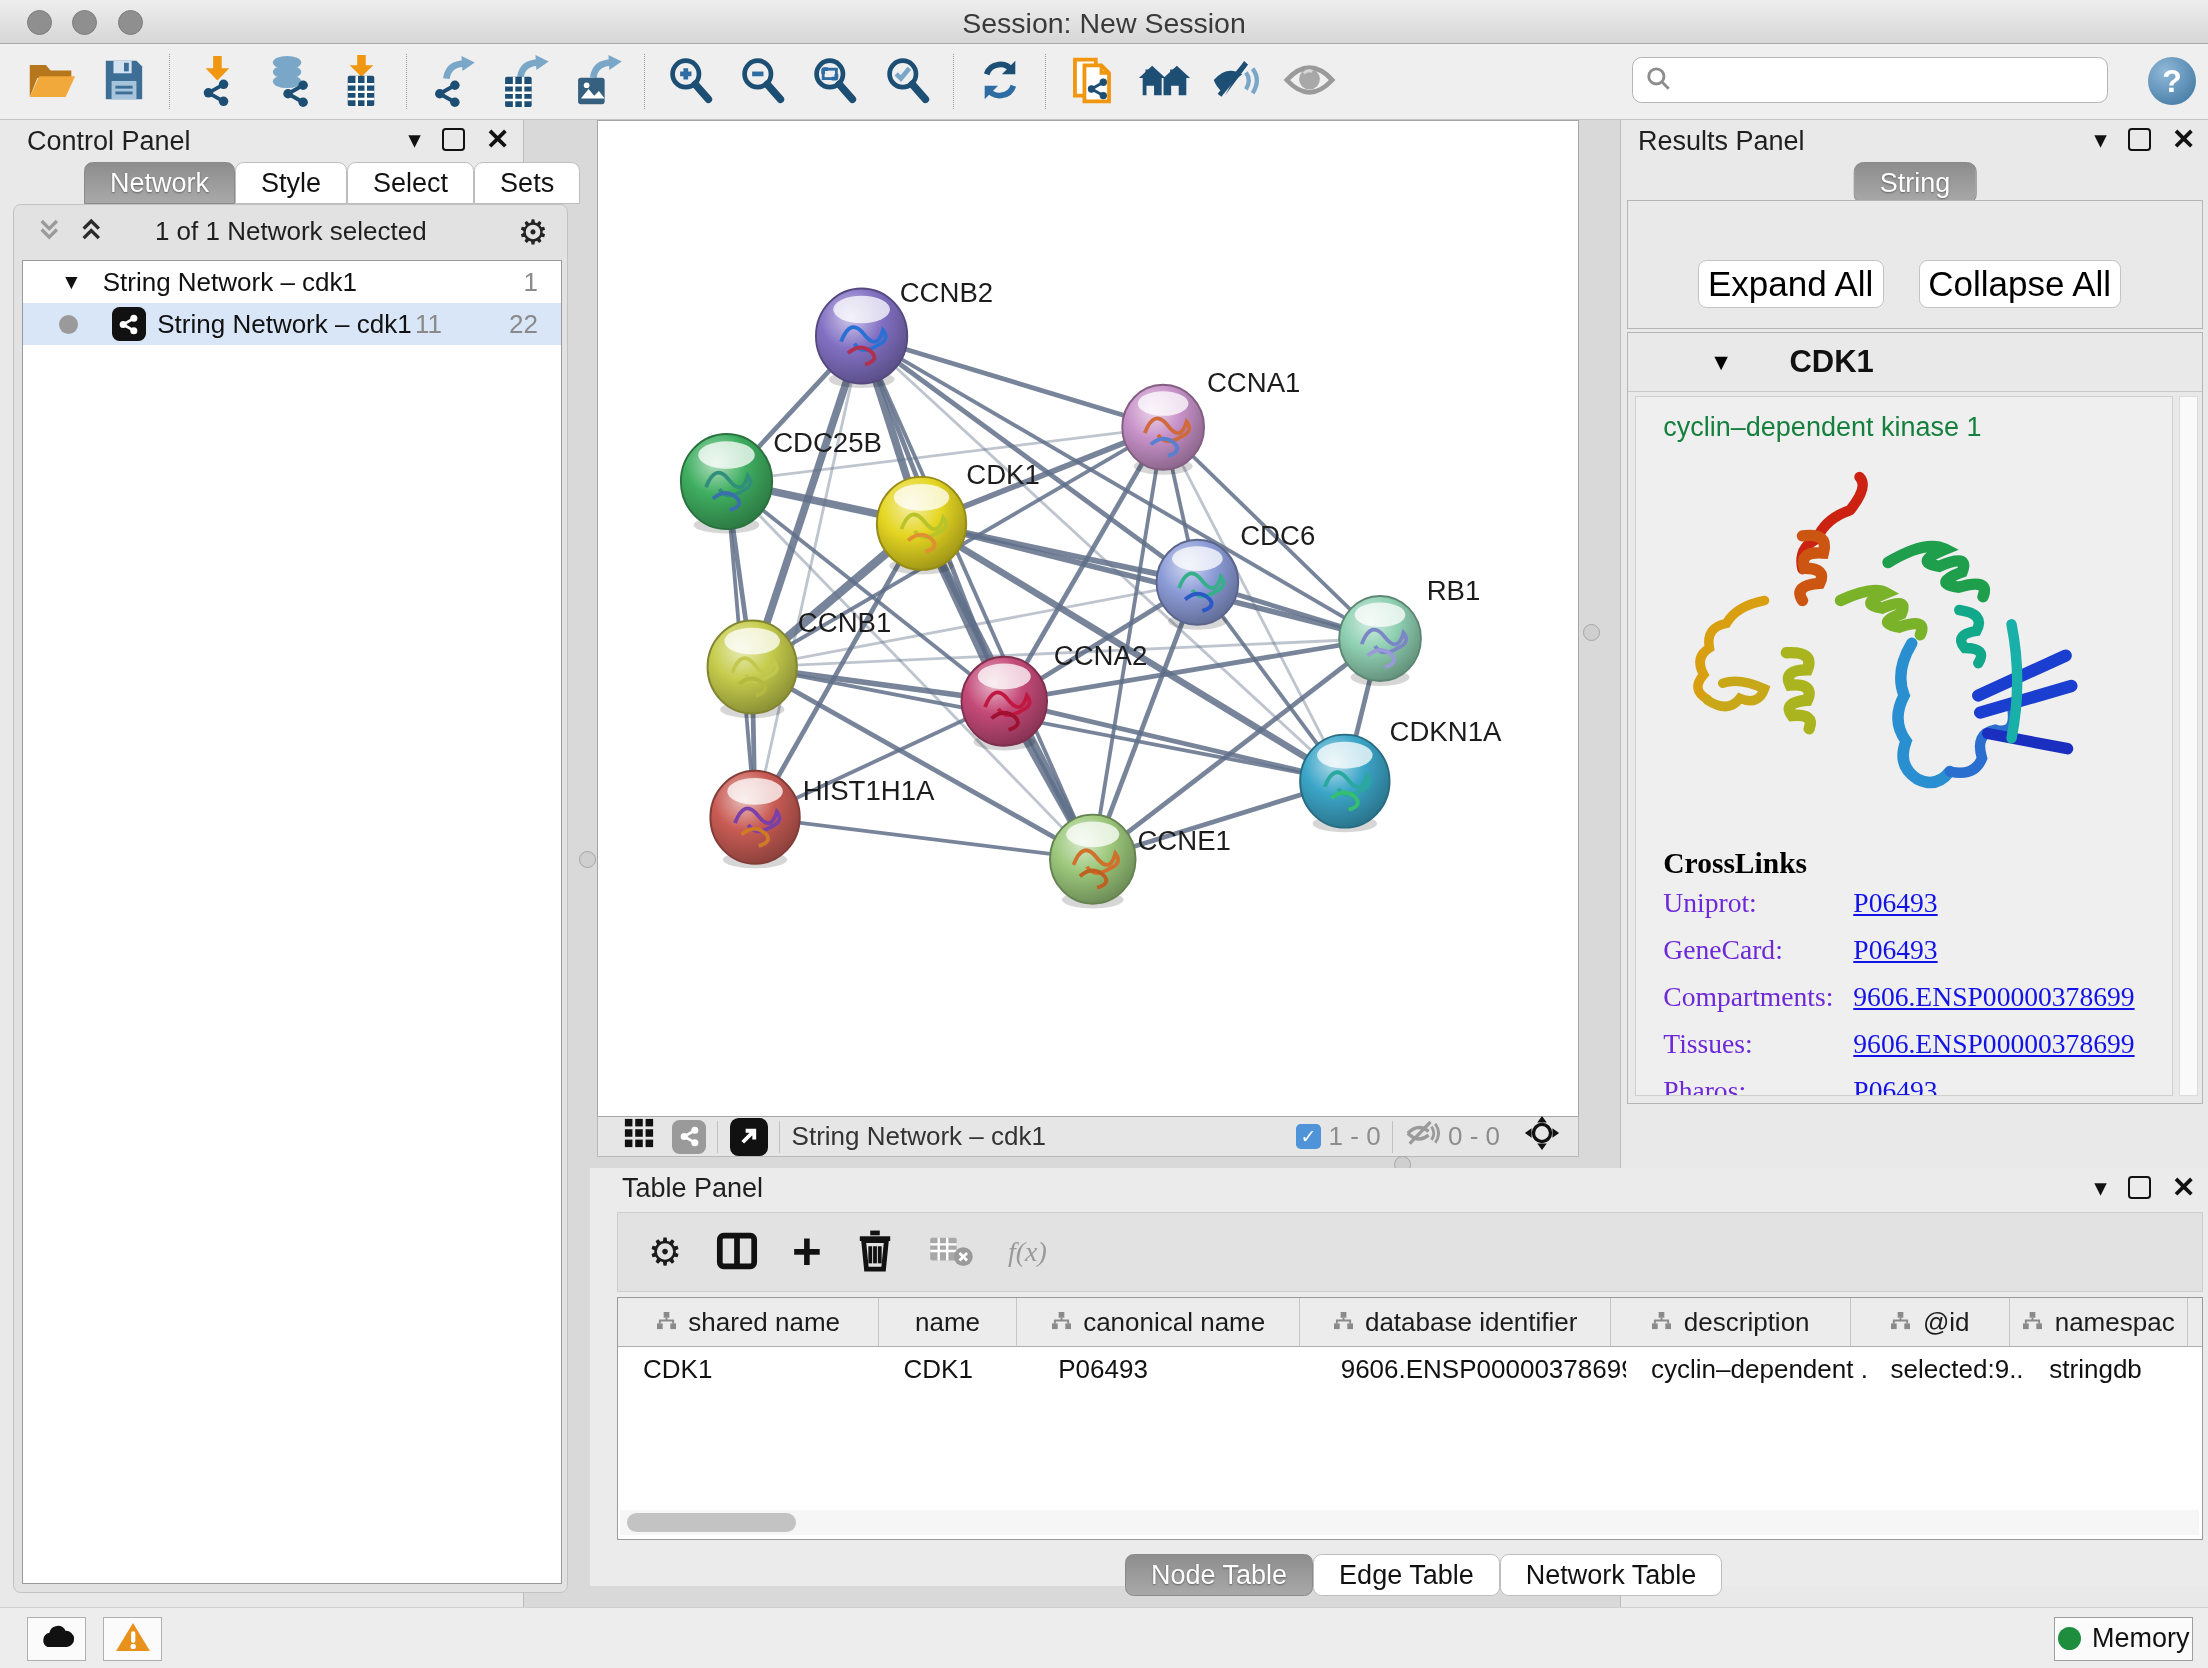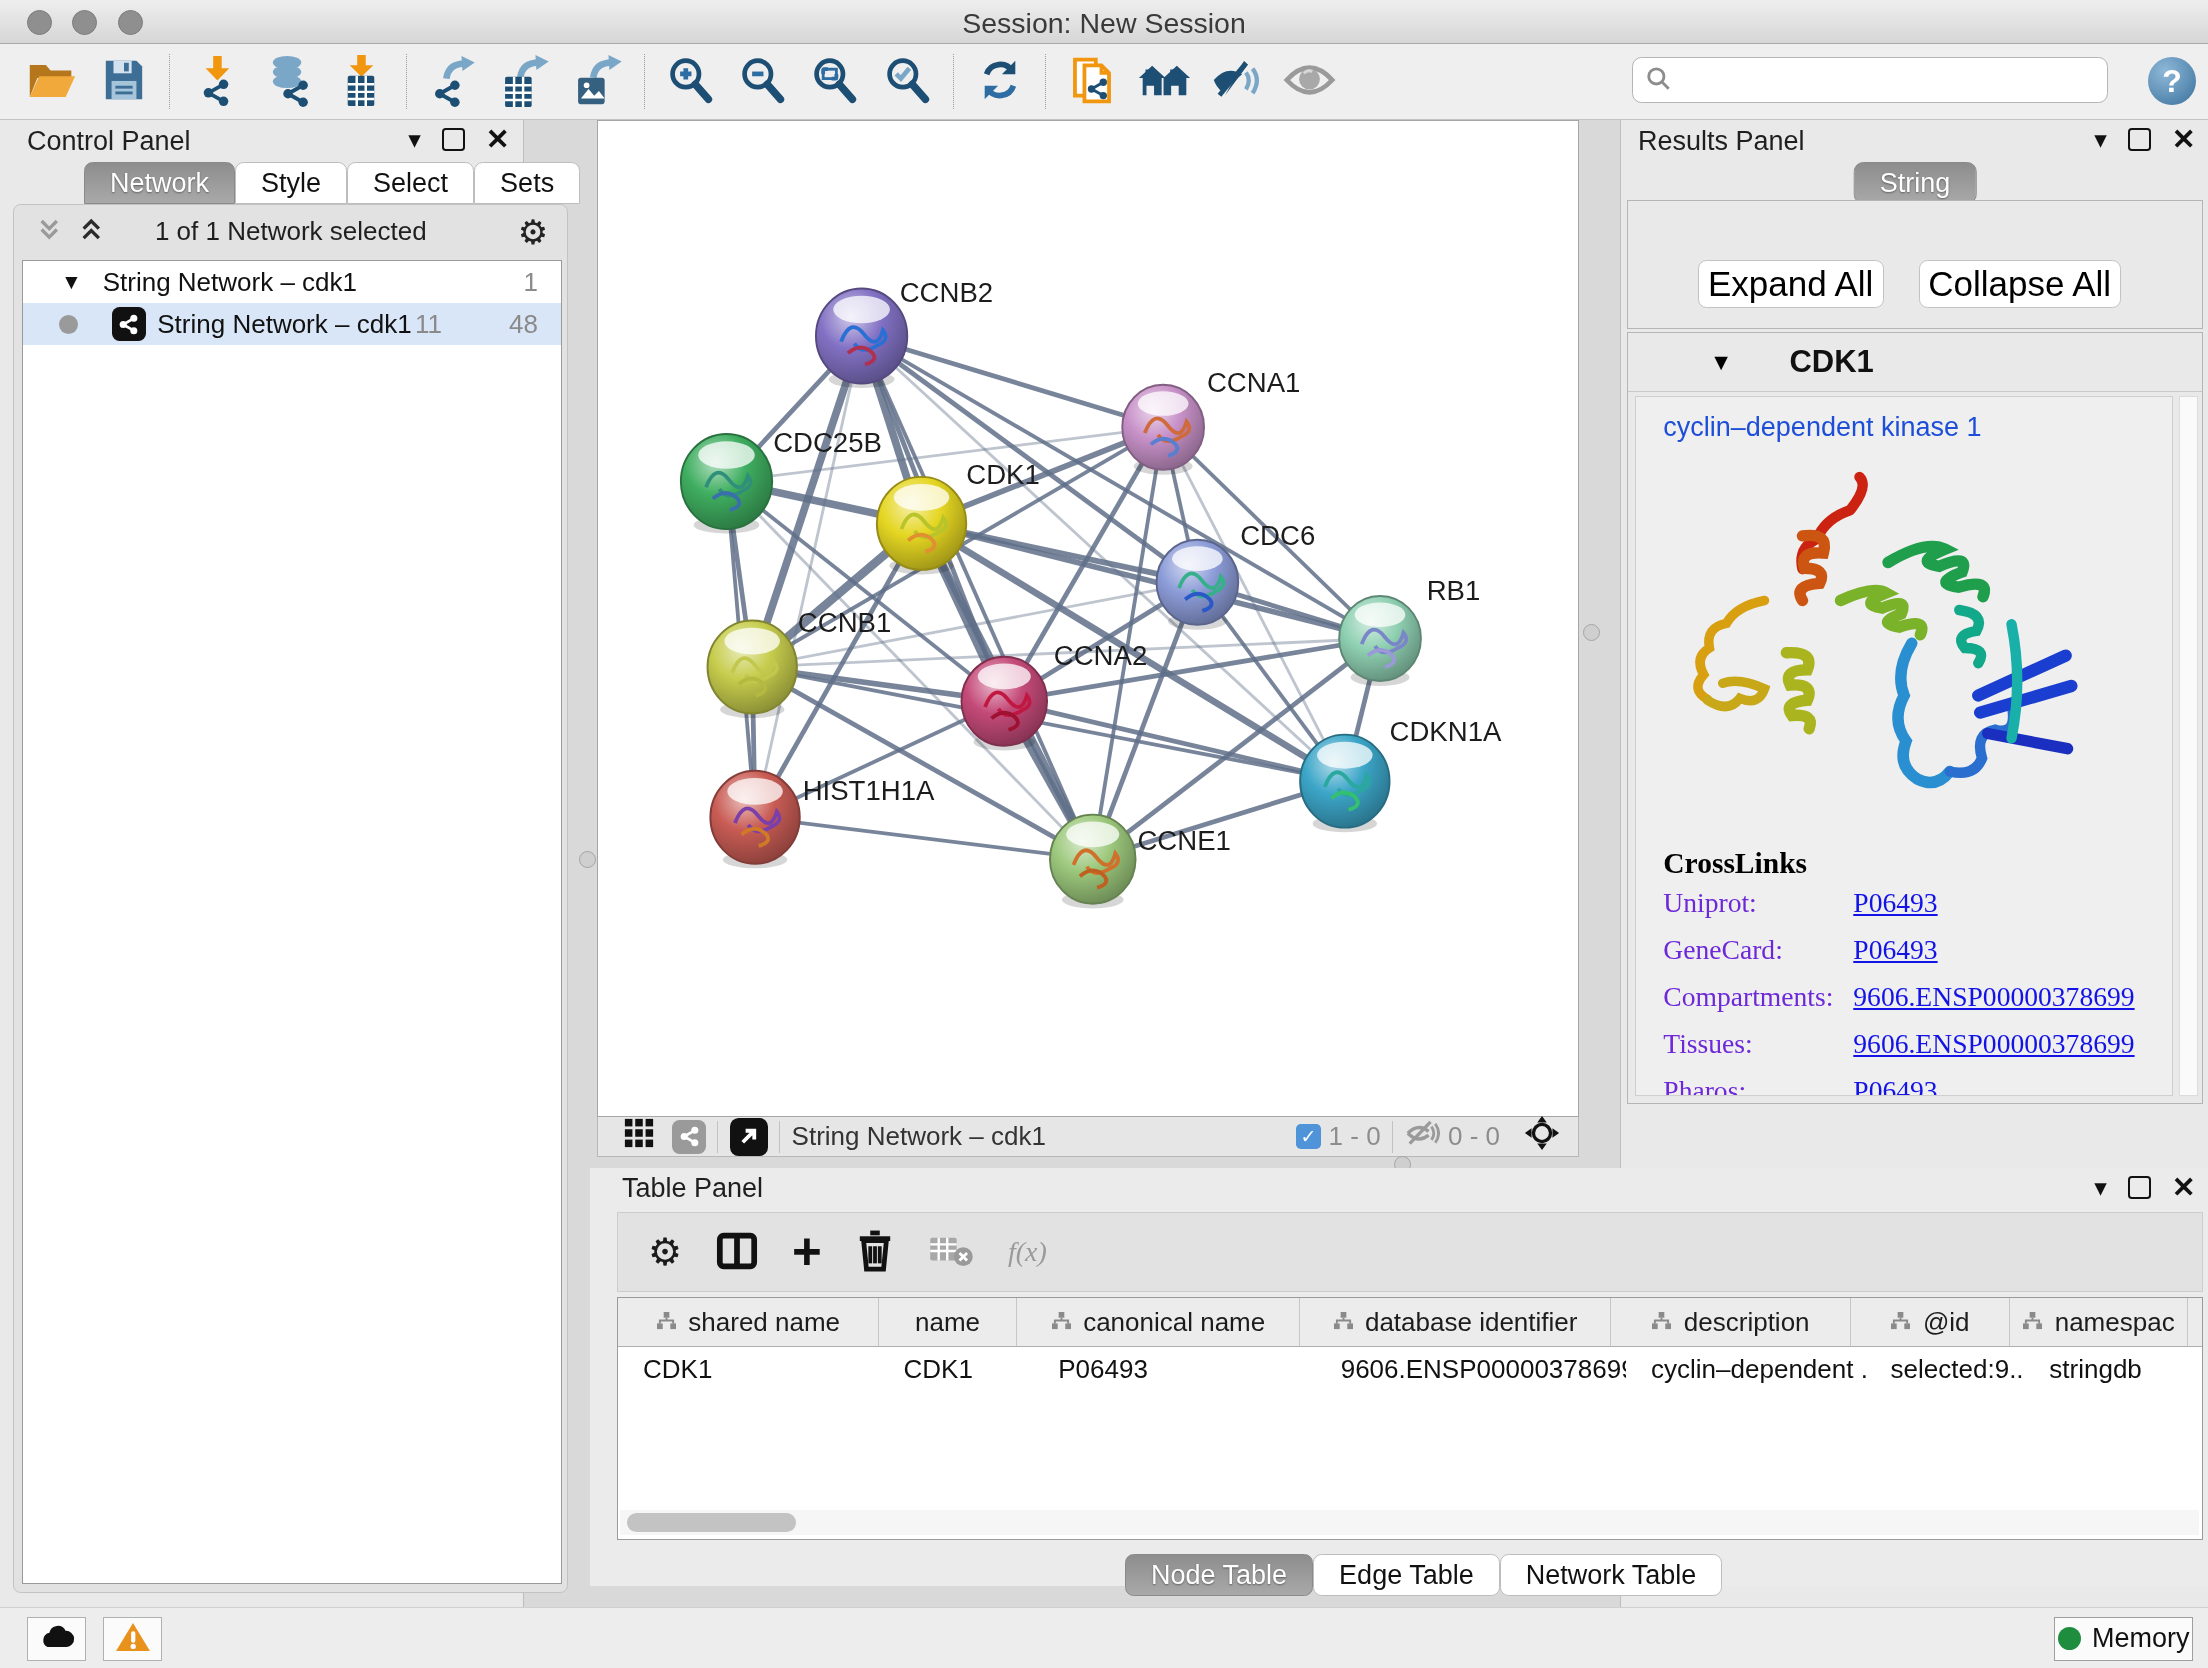--- a/index.html
+++ b/index.html
@@ -79,21 +79,21 @@
   #rp-btnbox { position:absolute; left:5.7px; top:80px; width:576px; height:129px;
     background:#e9e9e9; border:1px solid #b5b5b5; }
   .rp-btn { position:absolute; top:59px; height:48px; background:#fff; border:1px solid #c2c2c2;
     border-radius:8.6px; font-size:35px; display:flex; align-items:center; justify-content:center; }
   #rp-section { position:absolute; left:5.7px; top:212px; width:576px; height:772px;
     background:#e9e9e9; border:1px solid #b5b5b5; }
   #rp-sec-head { height:59px; display:flex; align-items:center; border-bottom:1px solid #c9c9c9; }
   #rp-gene { font-size:31px; font-weight:bold; color:#111; margin-left:57px; }
   #rp-content { position:absolute; left:7.6px; top:63px; width:538px; height:700px;
     background:#efefef; border:1px solid #cfcfcf; overflow:hidden; }
-  #rp-desc { font-size:27px; color:#1d4ed8; margin:15px 0 0 27px; }
+  #rp-desc { font-size:27px; color:#15803d; margin:15px 0 0 27px; }
   #rp-scroll { position:absolute; right:3.8px; top:63px; width:19px; height:700px;
     background:#fafafa; border:1px solid #dcdcdc; }
   #crosslinks { font-family:"Liberation Serif", serif; margin:5.7px 0 0 27px; }
   #crosslinks h3 { font-size:29.5px; color:#000; margin-bottom:7.6px; }
   .cl-row { display:flex; font-size:27.6px; margin-bottom:15px; }
   .cl-label { width:190px; color:#6d28d9; }
   .cl-link { color:#1313e8; text-decoration:underline; }
 
   
   #table-panel { position:absolute; left:590px; top:1168px; width:1619px; height:418px;
@@ -360,21 +360,21 @@
         <span class="share-badge" style="margin-left:34px">
           <svg width="23" height="23" viewBox="0 0 26 26">
               <circle cx="7" cy="13" r="4" fill="#fff"></circle>
               <circle cx="19" cy="6" r="4" fill="#fff"></circle>
               <circle cx="19" cy="20" r="4" fill="#fff"></circle>
               <path d="M7 13 L19 6 M7 13 L19 20" stroke="#fff" stroke-width="3" fill="none"></path>
             </svg>
         </span>
         <span>String Network – cdk1</span>
         <span class="cnt" style="margin-right:67px">11</span>
-        <span class="cnt" style="margin-left:0">48</span>
+        <span class="cnt" style="margin-left:0">22</span>
       </div>
     </div>
   </div>
 </div>
 
 <div id="network-canvas">
   <svg id="net-svg" width="980" height="995" viewBox="0 0 1030 1046">
       <defs>
         <radialGradient id="grad0" cx="38%" cy="30%" r="75%">
           <stop offset="0" stop-color="rgb(208,201,233)"></stop>

